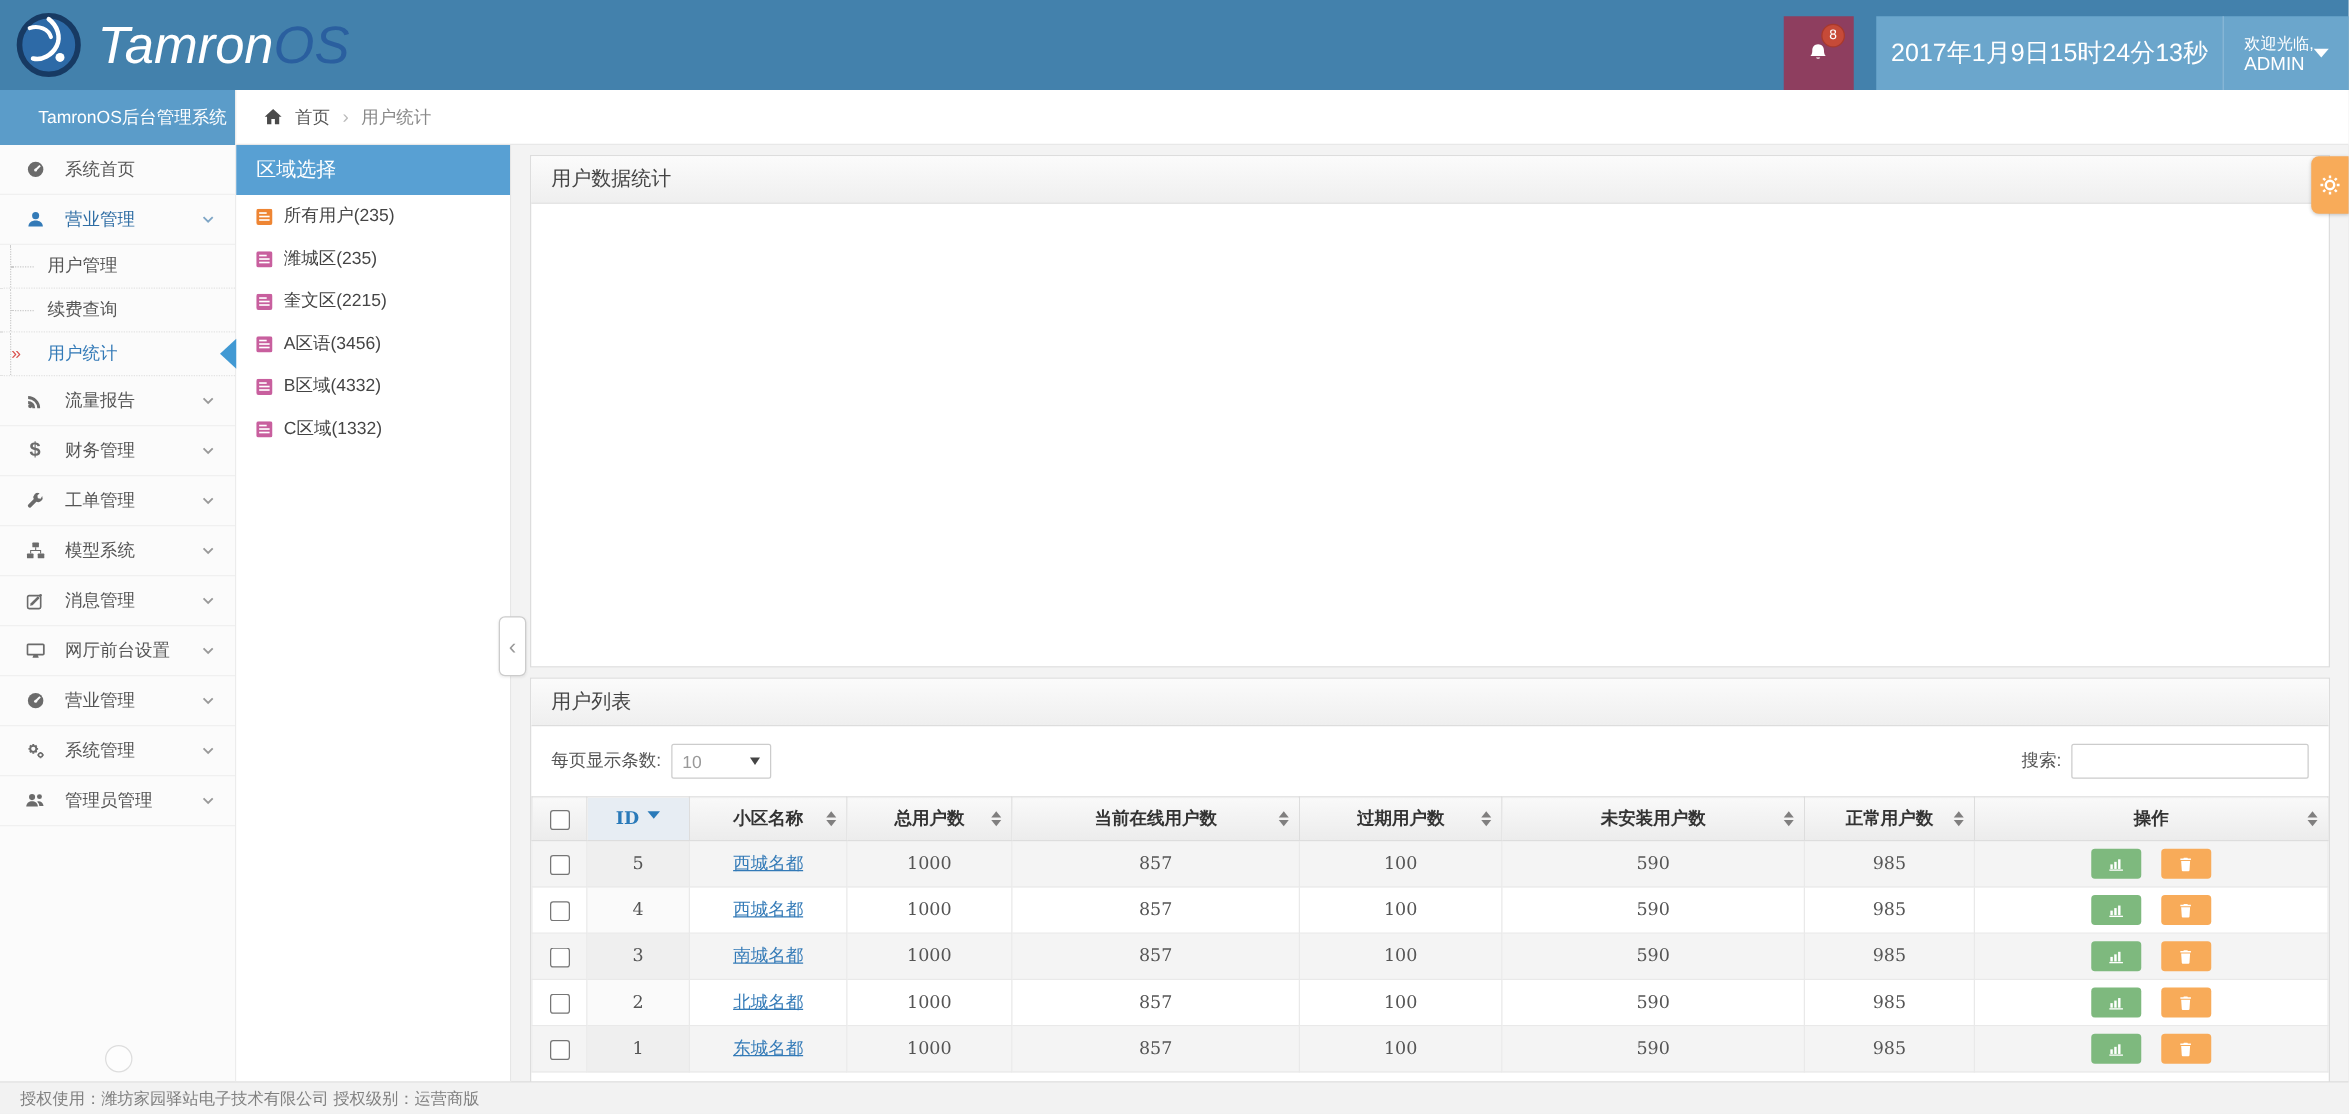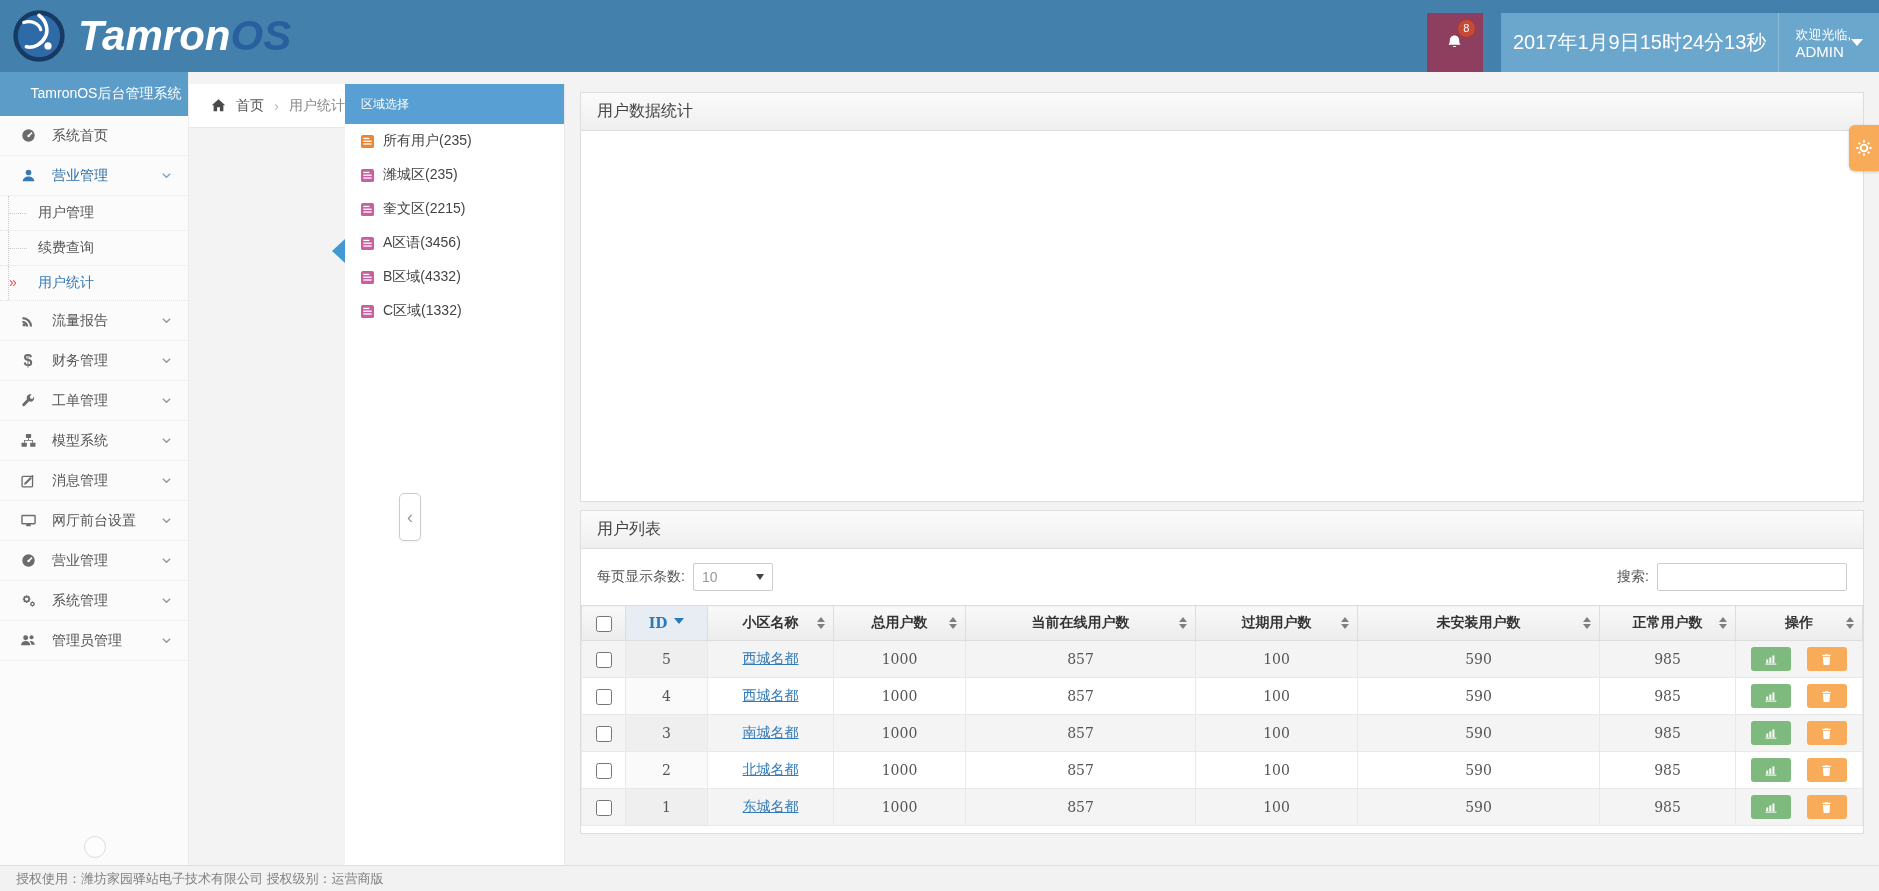--- a/index.html
+++ b/index.html
@@ -2,21 +2,21 @@
 <html><head>
 <meta charset="utf-8">
 <style>
   * { box-sizing: border-box; margin: 0; padding: 0; }
   body { font-family: "Liberation Sans","DejaVu Sans",sans-serif; background:#d8d8d8; }
   .app { width:1879px; height:891px; display:flex; flex-direction:column; background:#f3f3f3; position:relative; overflow:hidden; }
 
   
   .topbar { height:72px; background:#4381ac; display:flex; align-items:center; position:relative; flex:none; }
   .logo { display:flex; align-items:center; gap:12px; padding-left:12px; }
-  .brand { font-size:42px; font-weight:bold; font-style:italic; color:#fff; letter-spacing:0; }
+  .brand { font-size:42px; font-weight:normal; font-style:italic; color:#fff; letter-spacing:0; }
   .brand .accent { color:#2a5f9f; }
   .top-right { margin-left:auto; display:flex; align-self:flex-end; height:59px; }
   .tile { display:flex; align-items:center; }
   .tile-bell { width:56px; justify-content:center; background:#8e3e5f; position:relative; cursor:pointer; }
   .badge { position:absolute; top:6px; right:7px; min-width:19px; height:19px; border-radius:50%;
            background:#c64a38; border:1px solid #a8392c; color:#fff; font-size:11px; line-height:17px; text-align:center; }
   .tile-date { background:#6ba6cc; color:#fff; font-size:20px; padding:0 12px;margin-left:18px; }
   .tile-user { background:#6ba6cc; border-left:1px solid #8fbcd9; color:#fff; padding:0 16px; cursor:pointer; }
   .tile-user .wlines { font-size:13px; line-height:17px; }
   .tile-user .uname { font-size:15px; }
@@ -38,30 +38,30 @@
   .nav-sub { height:35px; display:flex; align-items:center; padding-left:38px; font-size:14px; color:#555;
              border-bottom:1px dotted #e3e3e3; position:relative; cursor:pointer; }
   .nav-sub::before { content:""; position:absolute; left:8px; top:0; bottom:0; border-left:1px dotted #ccc; }
   .nav-sub::after { content:""; position:absolute; left:9px; top:50%; width:18px; border-top:1px dotted #ccc; }
   .nav-sub.active { color:#337ab7; }
   .nav-sub.active::after { display:none; }
   .nav-sub .arr { position:absolute; left:9px; top:50%; transform:translateY(-54%); color:#d9534f; font-size:14px; }
   .nav-circle { position:absolute; left:84px; top:764px; width:22px; height:22px; border:1px solid #ddd; border-radius:50%; background:#fdfdfd; }
 
   
-  .right-col { flex:1; display:flex; flex-direction:row; min-width:0;margin-top:12px; }
+  .right-col { flex:1; display:flex; flex-direction:column; min-width:0; }
   .breadcrumb { height:44px; background:#fff; border-bottom:1px solid #e8e8e8; display:flex; align-items:center; gap:10px;
                 padding-left:22px; font-size:14px; color:#555; flex:none; }
   .breadcrumb .sep { color:#bbb; font-size:15px; }
   .breadcrumb .current { color:#888; }
   .content-row { flex:1; display:flex; min-height:0; }
 
   
   .region { width:220px; background:#fff; border-right:1px solid #e6e6e6; position:relative; flex:none; }
-  .region-title { height:40px; background:#58a0d3; color:#fff; font-size:12px; display:flex; align-items:center; padding:0 16px; }
+  .region-title { height:40px; background:#58a0d3; color:#fff; font-size:16px; display:flex; align-items:center; padding:0 16px; }
   .region-item { height:34px; display:flex; align-items:center; gap:9px; padding-left:16px; font-size:14px; color:#444; cursor:pointer; }
   .region-item .ric { display:flex; }
   .ric.orange { color:#ee8533; }
   .ric.pink { color:#c85f9e; }
   .region-marker { position:absolute; left:-13px; top:155px; width:0; height:0; z-index:6;
                    border-top:12px solid transparent; border-bottom:12px solid transparent; border-right:13px solid #4199d3; }
 
   
   .main { flex:1; position:relative; padding:8px 15px 0; min-width:0; }
   .panel { background:#fff; border:1px solid #ddd; }

